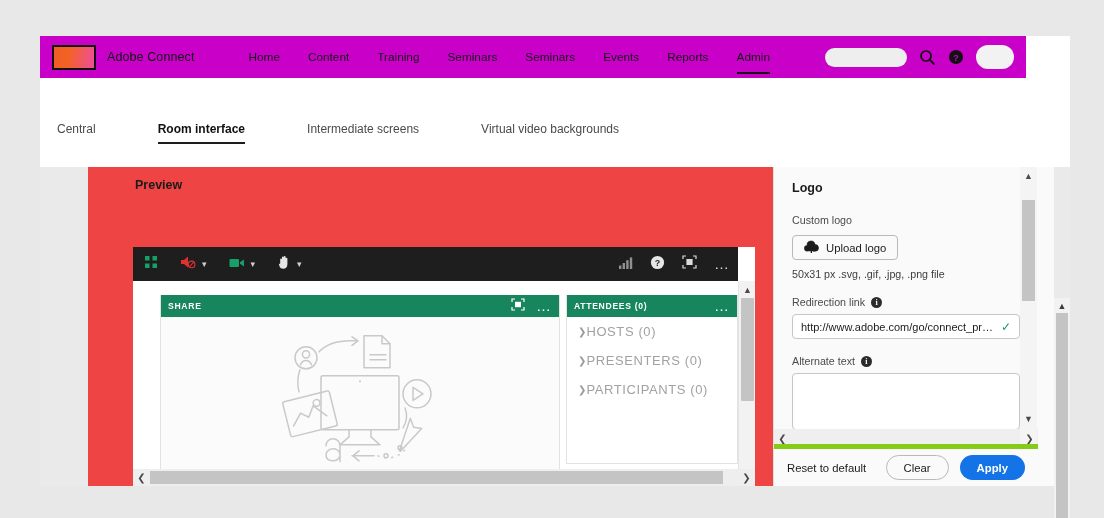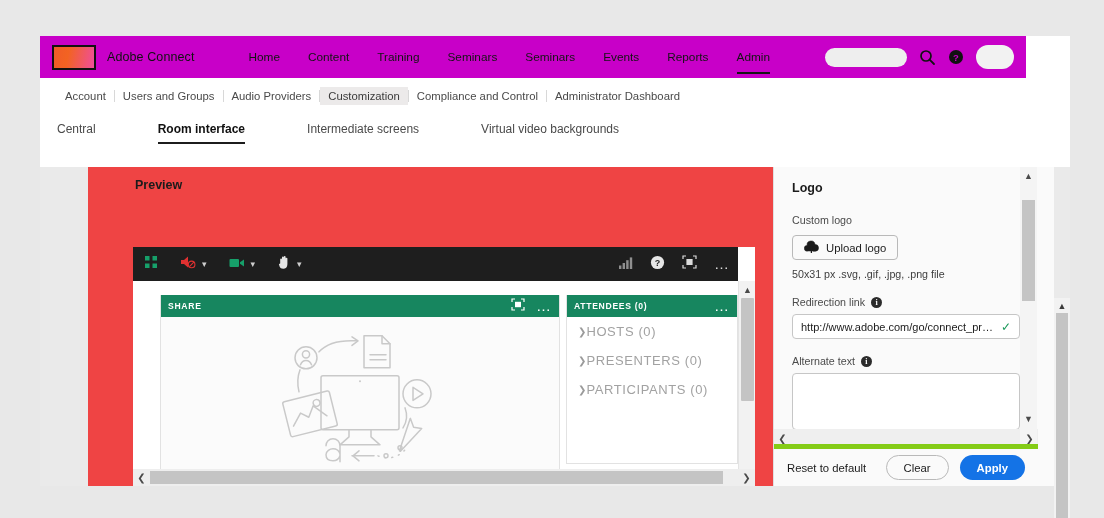--- a/index.html
+++ b/index.html
@@ -313,28 +313,20 @@
         <span class="ico-btn">
           <svg width="16" height="16" viewBox="0 0 16 16">
             <circle cx="8" cy="8" r="7" fill="#111"></circle>
             <text x="8" y="11.6" font-size="9.5" fill="#c800c8" text-anchor="middle" font-family="Liberation Sans, sans-serif" font-weight="bold">?</text>
           </svg>
         </span>
         <div class="avatar"></div>
       </div>
     </div>
 
-    <div class="subnav">
-      <div class="subnav-item">Account</div>
-      <div class="subnav-item">Users and Groups</div>
-      <div class="subnav-item">Audio Providers</div>
-      <div class="subnav-item sel">Customization</div>
-      <div class="subnav-item">Compliance and Control</div>
-      <div class="subnav-item">Administrator Dashboard</div>
-    </div>
 
     <div class="tabs">
       <div class="tab">Central</div>
       <div class="tab active">Room interface</div>
       <div class="tab">Intermediate screens</div>
       <div class="tab">Virtual video backgrounds</div>
     </div>
 
     <div class="body-area">
 

